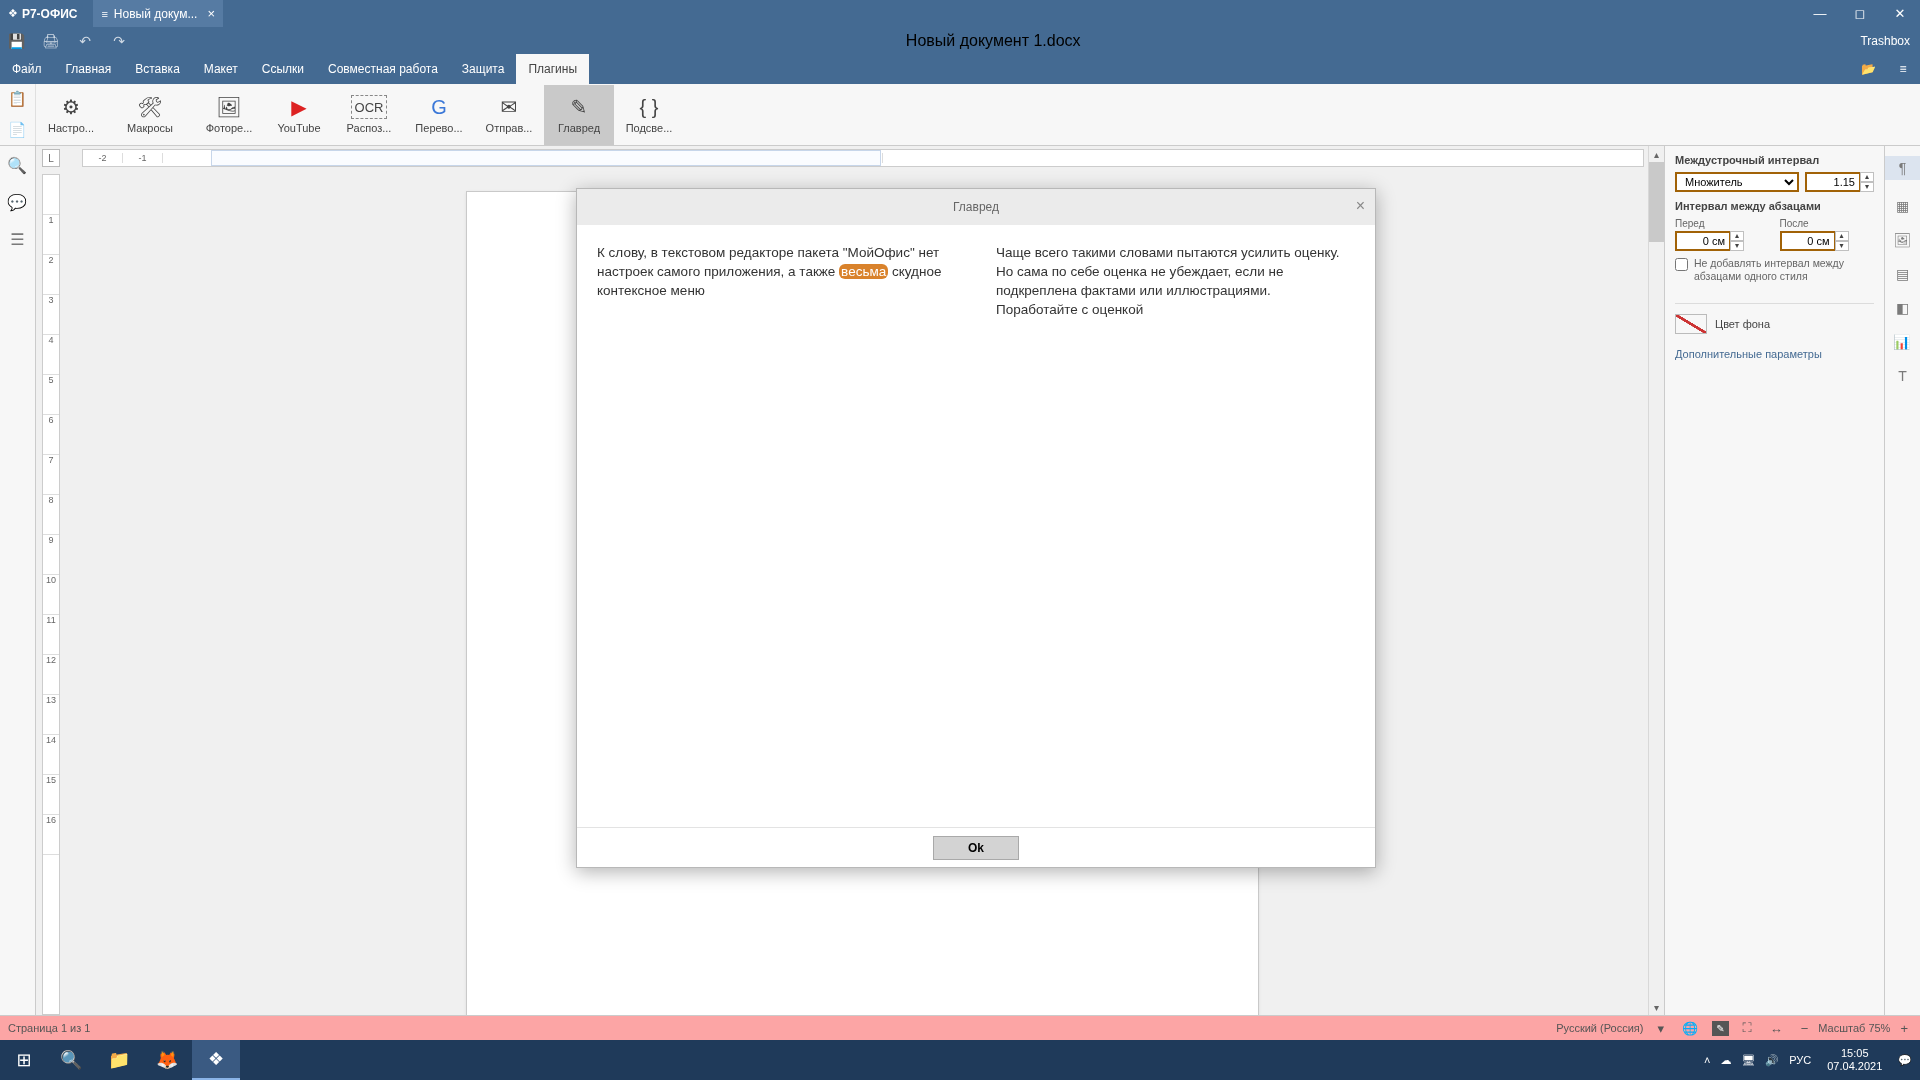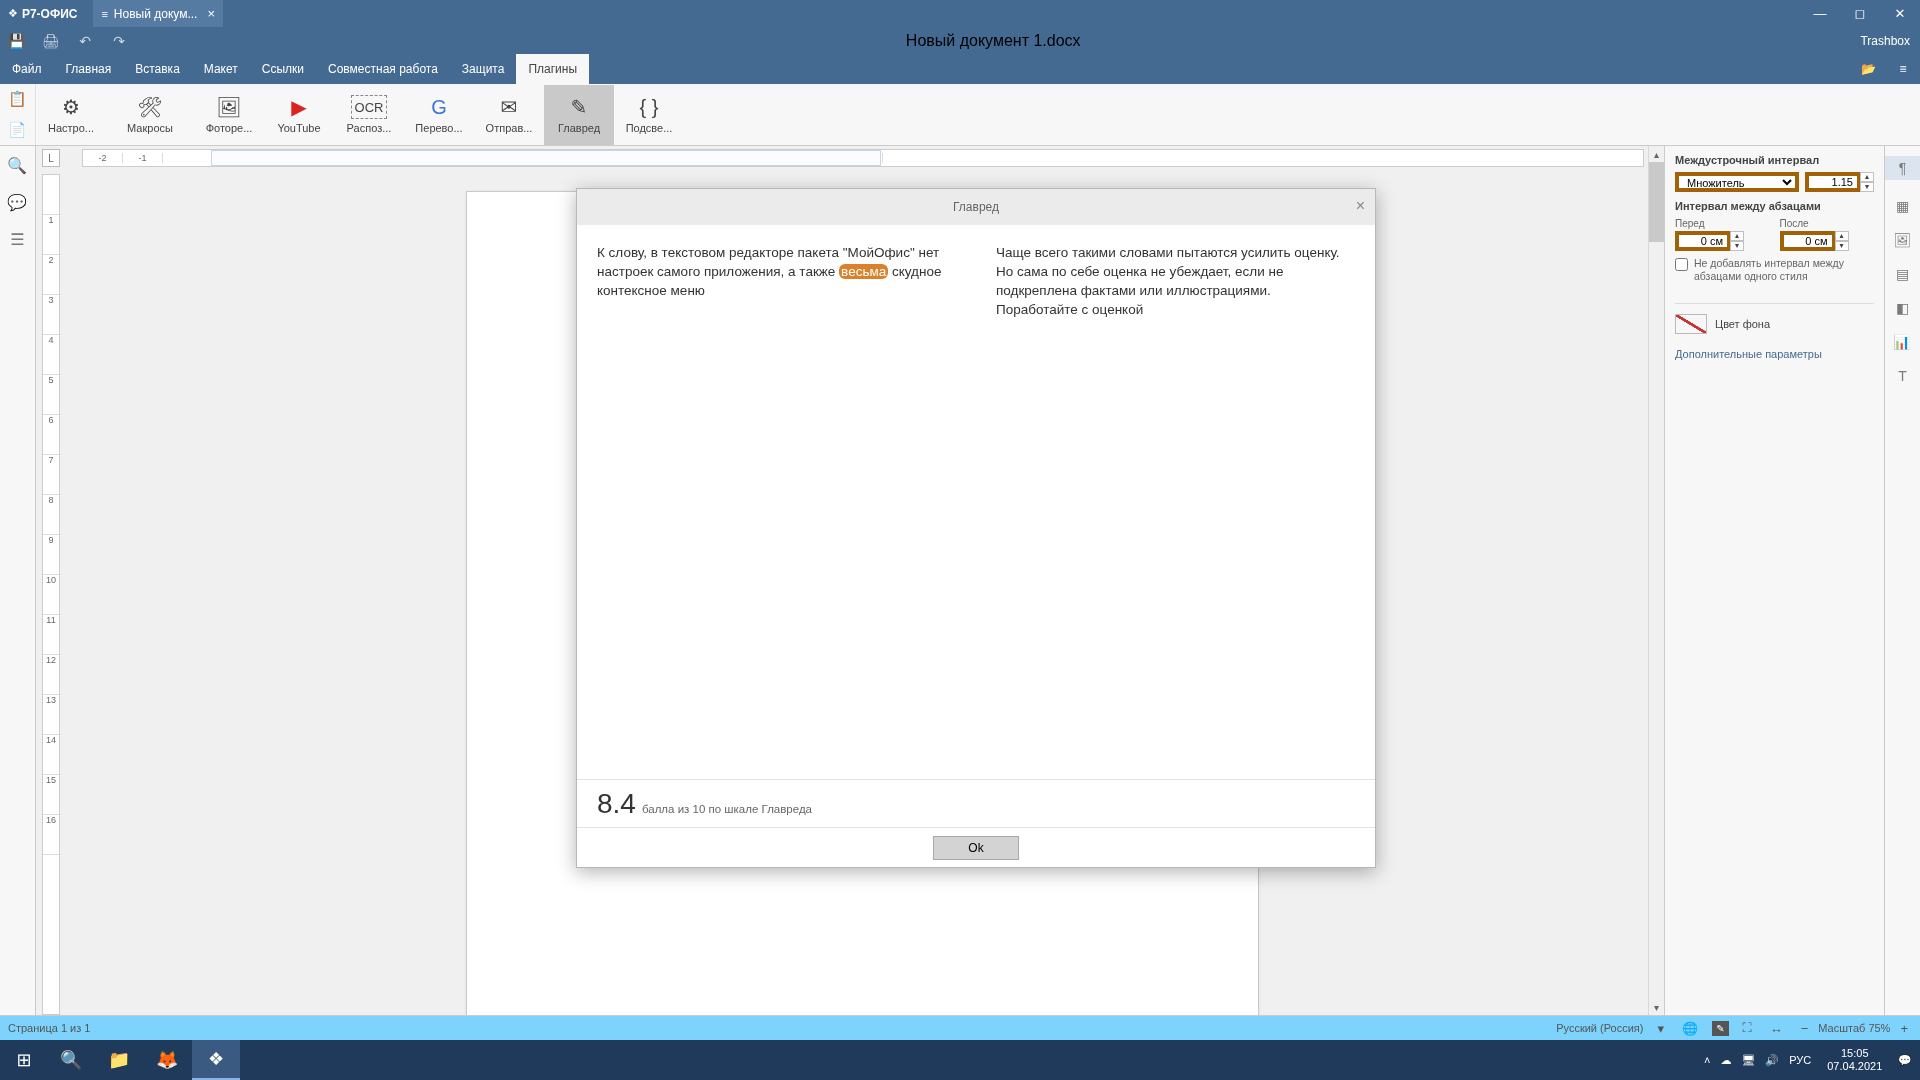--- a/index.html
+++ b/index.html
@@ -54,53 +54,53 @@
 .page { position: absolute; left: 430px; top: 45px; width: 793px; height: 1122px; background: #fff; border: 1px solid #c9c9c9; box-shadow: 0 1px 3px rgba(0,0,0,0.08); }
 .vscroll { position: absolute; right: 0; top: 0; bottom: 0; width: 16px; background: #f0f0f0; border-left: 1px solid #d8d8d8; display: flex; flex-direction: column; }
 .vscroll .thumb { background:#c9c9c9; }
 .vscroll .arrow { height:16px; display:flex;align-items:center;justify-content:center;font-size:10px;color:#666;}
 .rightpanel-strip { width: 36px; background: #f7f7f7; border-left: 1px solid #cbcbcb; display: flex; flex-direction: column; align-items: center; padding-top: 10px; gap: 18px; color: #7a7a7a; }
 .rightpanel-strip .rsbtn { font-size: 14px; cursor: pointer; }
 .rightpanel-strip .rsbtn.active { background:#dce4ef; width:100%; text-align:center; padding:4px 0;}
 .rightpanel { width: 220px; background: #f7f7f7; border-left: 1px solid #cbcbcb; padding: 8px 10px; font-size: 11px; color: #444; }
 .rightpanel .sect-title { font-weight: bold; margin-bottom: 6px; font-size: 11px; }
 .rightpanel .row { display: flex; align-items: center; gap: 6px; margin-bottom: 8px; }
-.rightpanel select, .rightpanel input[type=text] { font-size: 11px; height: 20px; border: 4px solid #a16207; background: #fff; padding: 0 4px; }
+.rightpanel select, .rightpanel input[type=text] { font-size: 11px; height: 20px; border: 2px solid #a16207; background: #fff; padding: 0 4px; }
 .rightpanel .spinner { display: flex; align-items: center; }
 .rightpanel .spinner input { width: 56px; text-align: right; }
 .rightpanel .spinner .spins { display:flex; flex-direction:column; margin-left:-1px;}
 .rightpanel .spinner .spins span { width:14px;height:10px;border:1px solid #c0c0c0;font-size:8px;line-height:8px;text-align:center;background:#fff;cursor:pointer;}
 .rightpanel .subcols { display: flex; gap: 10px; }
 .rightpanel .subcol { flex:1; }
 .rightpanel .subcol .lbl { font-size: 10px; color:#666; margin-bottom:2px;}
 .rightpanel .chk-row { display:flex; align-items:flex-start; gap:6px; font-size:10.5px; line-height:13px; color:#666; margin:6px 0 10px;}
 .rightpanel .chk-row input { margin-top:1px;}
 .rightpanel .color-row { display:flex; align-items:center; gap:8px; border-top:1px solid #dcdcdc; padding-top:10px; margin-top:20px;}
 .rightpanel .color-swatch { width:32px;height:20px;border:1px solid #bbb; background: linear-gradient(to top right, transparent 45%, #c33 46%, #c33 54%, transparent 55%); }
 .rightpanel .link { color:#446a92; cursor:pointer; margin-top:14px; display:block; font-size:11px;}
 
 
-.statusbar { height: 25px; background: #7dd3fc; border-top: 1px solid #cbcbcb; display: flex; align-items: center; font-size: 11px; color: #555; padding: 0 8px; gap: 10px; }
+.statusbar { height: 25px; background: #fca5a5; border-top: 1px solid #cbcbcb; display: flex; align-items: center; font-size: 11px; color: #555; padding: 0 8px; gap: 10px; }
 .statusbar .spacer { flex: 1; }
 .statusbar .sbtn { cursor:pointer; padding:0 4px; font-size:13px;}
 .statusbar .zoom-group { display:flex;align-items:center;gap:6px;}
 .dialog { position: absolute; left: 540px; top: 42px; width: 800px; height: 680px; background: #fff; border: 1px solid #b8b8b8; box-shadow: 0 4px 18px rgba(0,0,0,0.3); display: flex; flex-direction: column; pointer-events: auto; }
 .dialog .dtitle { height: 36px; background: #ebebeb; display: flex; align-items: center; justify-content: center; font-size: 12px; color: #666; position: relative; }
 .dialog .dclose { position: absolute; right: 10px; top: 8px; font-size: 16px; color: #888; cursor: pointer; }
 .dialog .dbody { flex: 1; display: flex; overflow: hidden; }
 .dialog .dleft { flex: 1; padding: 18px 20px; font-size: 13.5px; color: #333; line-height: 19px; }
 .dialog .dleft .hl { background: #d9822b; color: #fff; padding: 0 2px; border-radius: 6px; }
 .dialog .dright { flex: 1; padding: 18px 20px; }
 .dialog .dright h1 { font-size: 30px; font-weight: bold; color: #333; margin-bottom: 28px; }
 .dialog .dright p { font-size: 13.5px; color: #333; line-height: 19px; }
 .dialog .dscore { height: 48px; border-top: 1px solid #e3e3e3; display: flex; align-items: baseline; padding: 8px 20px; gap: 6px; }
 .dialog .dscore .big { font-size: 28px; color: #333; }
 .dialog .dscore .small { font-size: 11.5px; color: #666; }
 .dialog .dfoot { height: 40px; border-top: 1px solid #e3e3e3; display: flex; align-items: center; justify-content: center; }
-.dialog .dfoot button { width: 86px; height: 24px; background: #d3d3d3; border: 1px solid #a9a9a9; font-size: 12px; cursor: pointer; }
+.dialog .dfoot button { width: 86px; height: 24px; background: #d3d3d3; border: 1px solid #a9a9a9; font-size: 12px; cursor: pointer; font-weight: bold; }
 
 
 .taskbar { height: 40px; background: #1f3a5a; display: flex; align-items: center; color: #fff; font-size: 12px; }
 .taskbar .tbtn { width: 48px; height: 40px; display:flex;align-items:center;justify-content:center;font-size:18px;cursor:pointer;}
 .taskbar .tbtn.active { background:#3a5a82; border-bottom:2px solid #8ab4e8;}
 .taskbar .spacer { flex:1; }
 .taskbar .tray { display:flex;align-items:center;gap:10px;padding:0 8px;font-size:11px;}
 .taskbar .clock { text-align:center; line-height:13px; font-size:11px; padding:0 6px;}
 </style>
 </head>
@@ -257,24 +257,20 @@
         <span class="dclose">×</span>
       </div>
       <div class="dbody">
         <div class="dleft">
           <span>К слову, в текстовом редакторе пакета "МойОфис" нет настроек самого приложения, а также </span><span class="hl">весьма</span><span> скудное контексное меню</span>
         </div>
         <div class="dright">
           <p>Чаще всего такими словами пытаются усилить оценку. Но сама по себе оценка не убеждает, если не подкреплена фактами или иллюстрациями. Поработайте с оценкой</p>
         </div>
       </div>
-      <div class="dscore">
-        <span class="big">8.4</span>
-        <span class="small">балла из 10 по шкале Главреда</span>
-      </div>
       <div class="dfoot">
         <button>Ok</button>
       </div>
     </div>
   </div>
 
   <div class="rightpanel">
     <div class="sect-title">Междустрочный интервал</div>
     <div class="row">
       <select style="flex:1">

